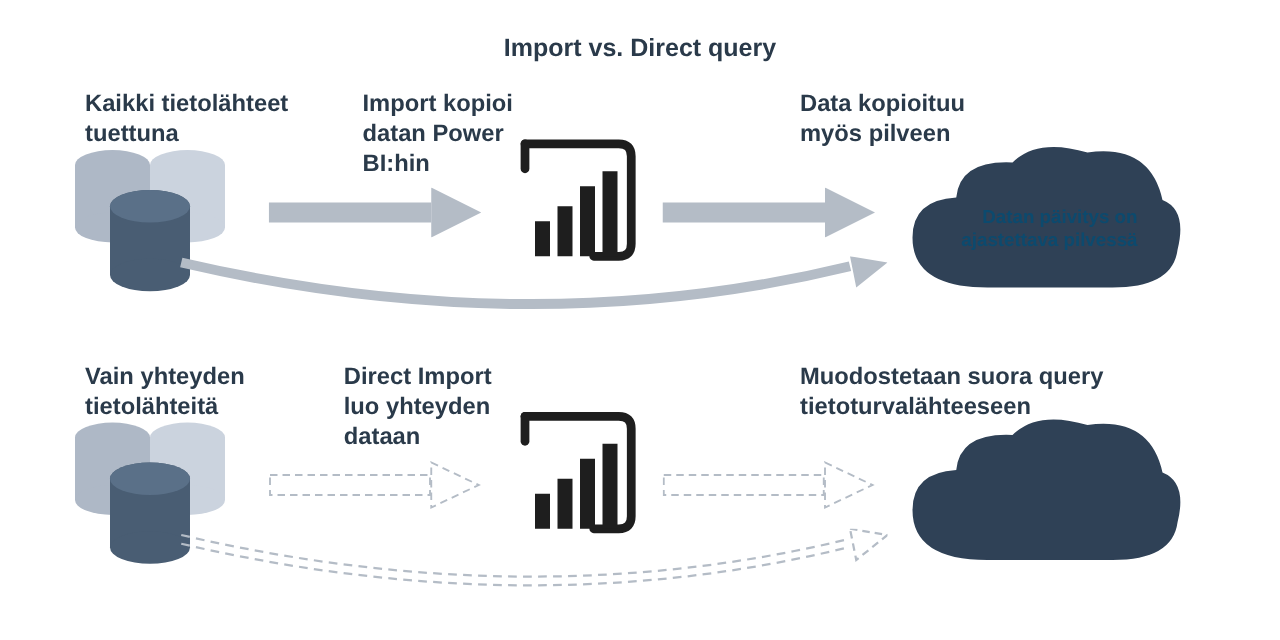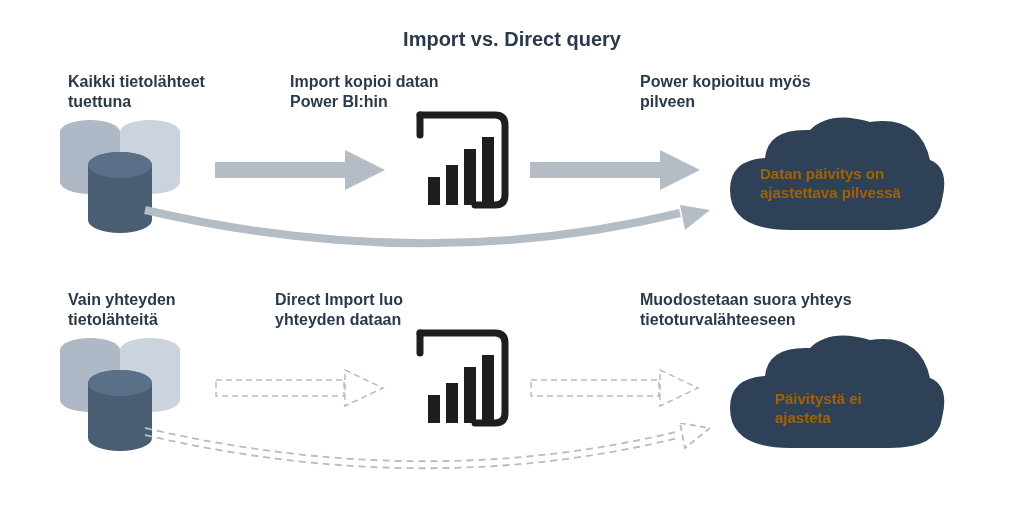--- a/index.html
+++ b/index.html
@@ -17,36 +17,36 @@
     position: absolute;
     top: 28px;
     left: 0;
     width: 100%;
     text-align: center;
     font-weight: 700;
     font-size: 20px;
   }
   .label {
     position: absolute;
-    font-size: 16px;
+    font-size: 19px;
     font-weight: 700;
     line-height: 1.25;
     color: #2a3a4a;
   }
   .cloud-wrap {
     position: absolute;
     width: 230px;
     height: 140px;
   }
   .cloud-text {
     position: absolute;
-    color: #a16207;
+    color: #0c4a6e;
     font-weight: 700;
     font-size: 15px;
-    text-align: left;
+    text-align: right;
     line-height: 1.25;
   }
 </style>
 </head>
 <body>
 
 <div class="title">Import vs. Direct query</div>
 
 <div class="label" style="top:72px; left:68px; width:180px">Kaikki tietolähteet tuettuna</div>
 
@@ -86,21 +86,21 @@
   <rect x="46" y="60" width="12" height="40" fill="#1E1E1E"></rect>
   <rect x="64" y="44" width="12" height="56" fill="#1E1E1E"></rect>
   <rect x="82" y="32" width="12" height="68" fill="#1E1E1E"></rect>
 </svg>
 
 <svg style="position:absolute; left:530px; top:150px" width="170" height="40" viewBox="0 0 170 40">
   <rect x="0" y="12" width="130" height="16" fill="#B4BCC6"></rect>
   <polygon points="130,0 170,20 130,40" fill="#B4BCC6"></polygon>
 </svg>
 
-<div class="label" style="top:72px; left:640px; width:180px">Power kopioituu myös pilveen</div>
+<div class="label" style="top:72px; left:640px; width:180px">Data kopioituu myös pilveen</div>
 
 <div class="cloud-wrap" style="left:720px; top:110px">
   <svg width="230" height="140" viewBox="0 0 230 140">
     <path fill="#2F4156" d="M70 120 Q10 120 10 80 Q10 50 45 48 Q48 18 90 20 Q110 0 150 12 Q200 5 210 50 Q230 58 222 90 Q218 120 170 120 Z"></path>
   </svg>
   <div class="cloud-text" style="left:40px; top:55px; width:150px">Datan päivitys on ajastettava pilvessä</div>
 </div>
 
 <svg style="position:absolute; left:140px; top:205px" width="570" height="60" viewBox="0 0 570 60">
   <path d="M5 5 Q 285 70 540 8" fill="none" stroke="#B4BCC6" stroke-width="8"></path>
@@ -142,26 +142,25 @@
   <rect x="46" y="60" width="12" height="40" fill="#1E1E1E"></rect>
   <rect x="64" y="44" width="12" height="56" fill="#1E1E1E"></rect>
   <rect x="82" y="32" width="12" height="68" fill="#1E1E1E"></rect>
 </svg>
 
 <svg style="position:absolute; left:530px; top:368px" width="170" height="40" viewBox="0 0 170 40">
   <rect x="1" y="12" width="128" height="16" fill="none" stroke="#B4BCC6" stroke-width="1.5" stroke-dasharray="6 4"></rect>
   <polygon points="130,2 168,20 130,38" fill="none" stroke="#B4BCC6" stroke-width="1.5" stroke-dasharray="6 4"></polygon>
 </svg>
 
-<div class="label" style="top:290px; left:640px; width:260px">Muodostetaan suora yhteys tietoturvalähteeseen</div>
+<div class="label" style="top:290px; left:640px; width:260px">Muodostetaan suora query tietoturvalähteeseen</div>
 
 <div class="cloud-wrap" style="left:720px; top:328px">
   <svg width="230" height="140" viewBox="0 0 230 140">
     <path fill="#2F4156" d="M70 120 Q10 120 10 80 Q10 50 45 48 Q48 18 90 20 Q110 0 150 12 Q200 5 210 50 Q230 58 222 90 Q218 120 170 120 Z"></path>
   </svg>
-  <div class="cloud-text" style="left:55px; top:62px; width:120px">Päivitystä ei ajasteta</div>
 </div>
 
 <svg style="position:absolute; left:140px; top:423px" width="570" height="60" viewBox="0 0 570 60">
   <path d="M5 5 Q 285 70 540 8" fill="none" stroke="#B4BCC6" stroke-width="1.8" stroke-dasharray="7 5"></path>
   <path d="M5 12 Q 285 77 538 15" fill="none" stroke="#B4BCC6" stroke-width="1.8" stroke-dasharray="7 5"></path>
   <polygon points="540,0 570,5 545,25" fill="none" stroke="#B4BCC6" stroke-width="1.8" stroke-dasharray="6 4"></polygon>
 </svg>
 
 </body></html>

